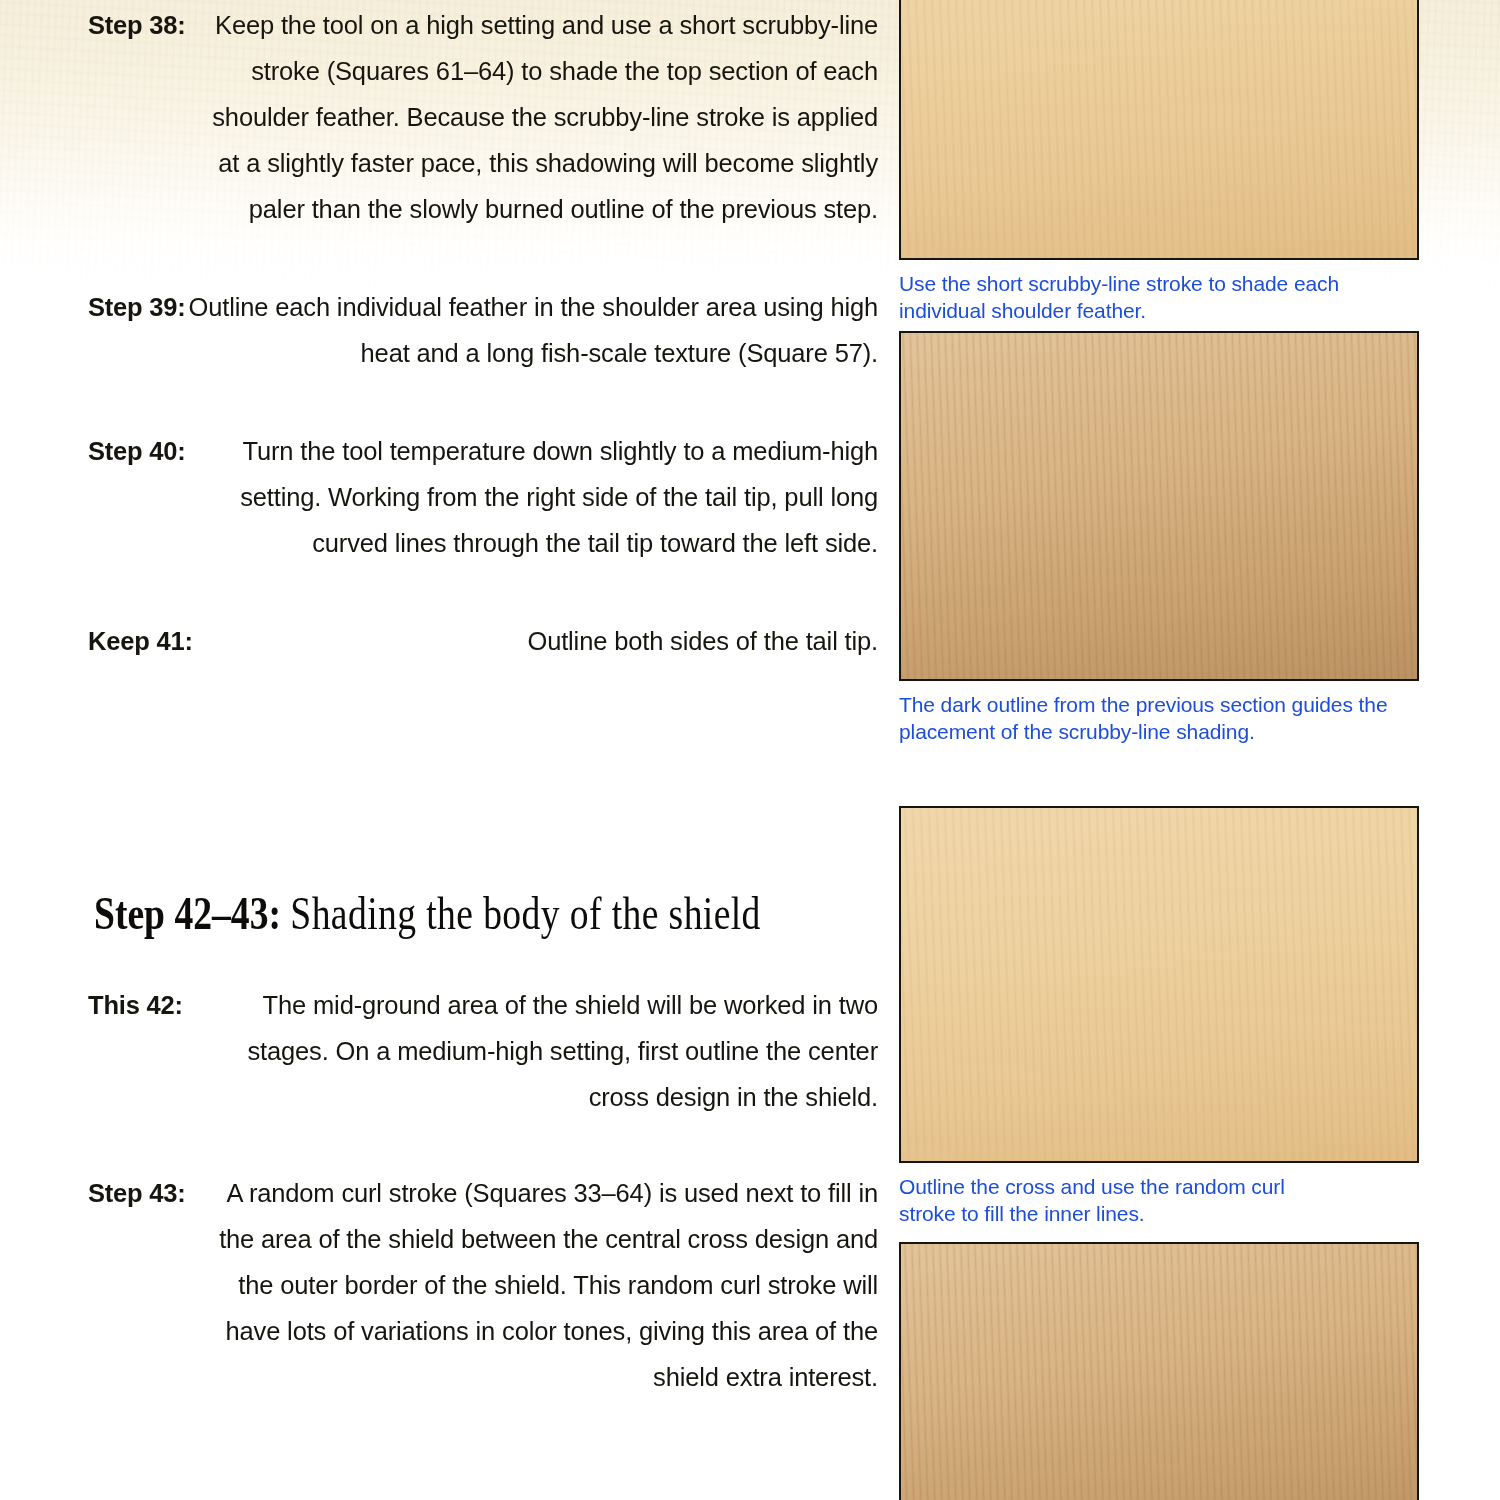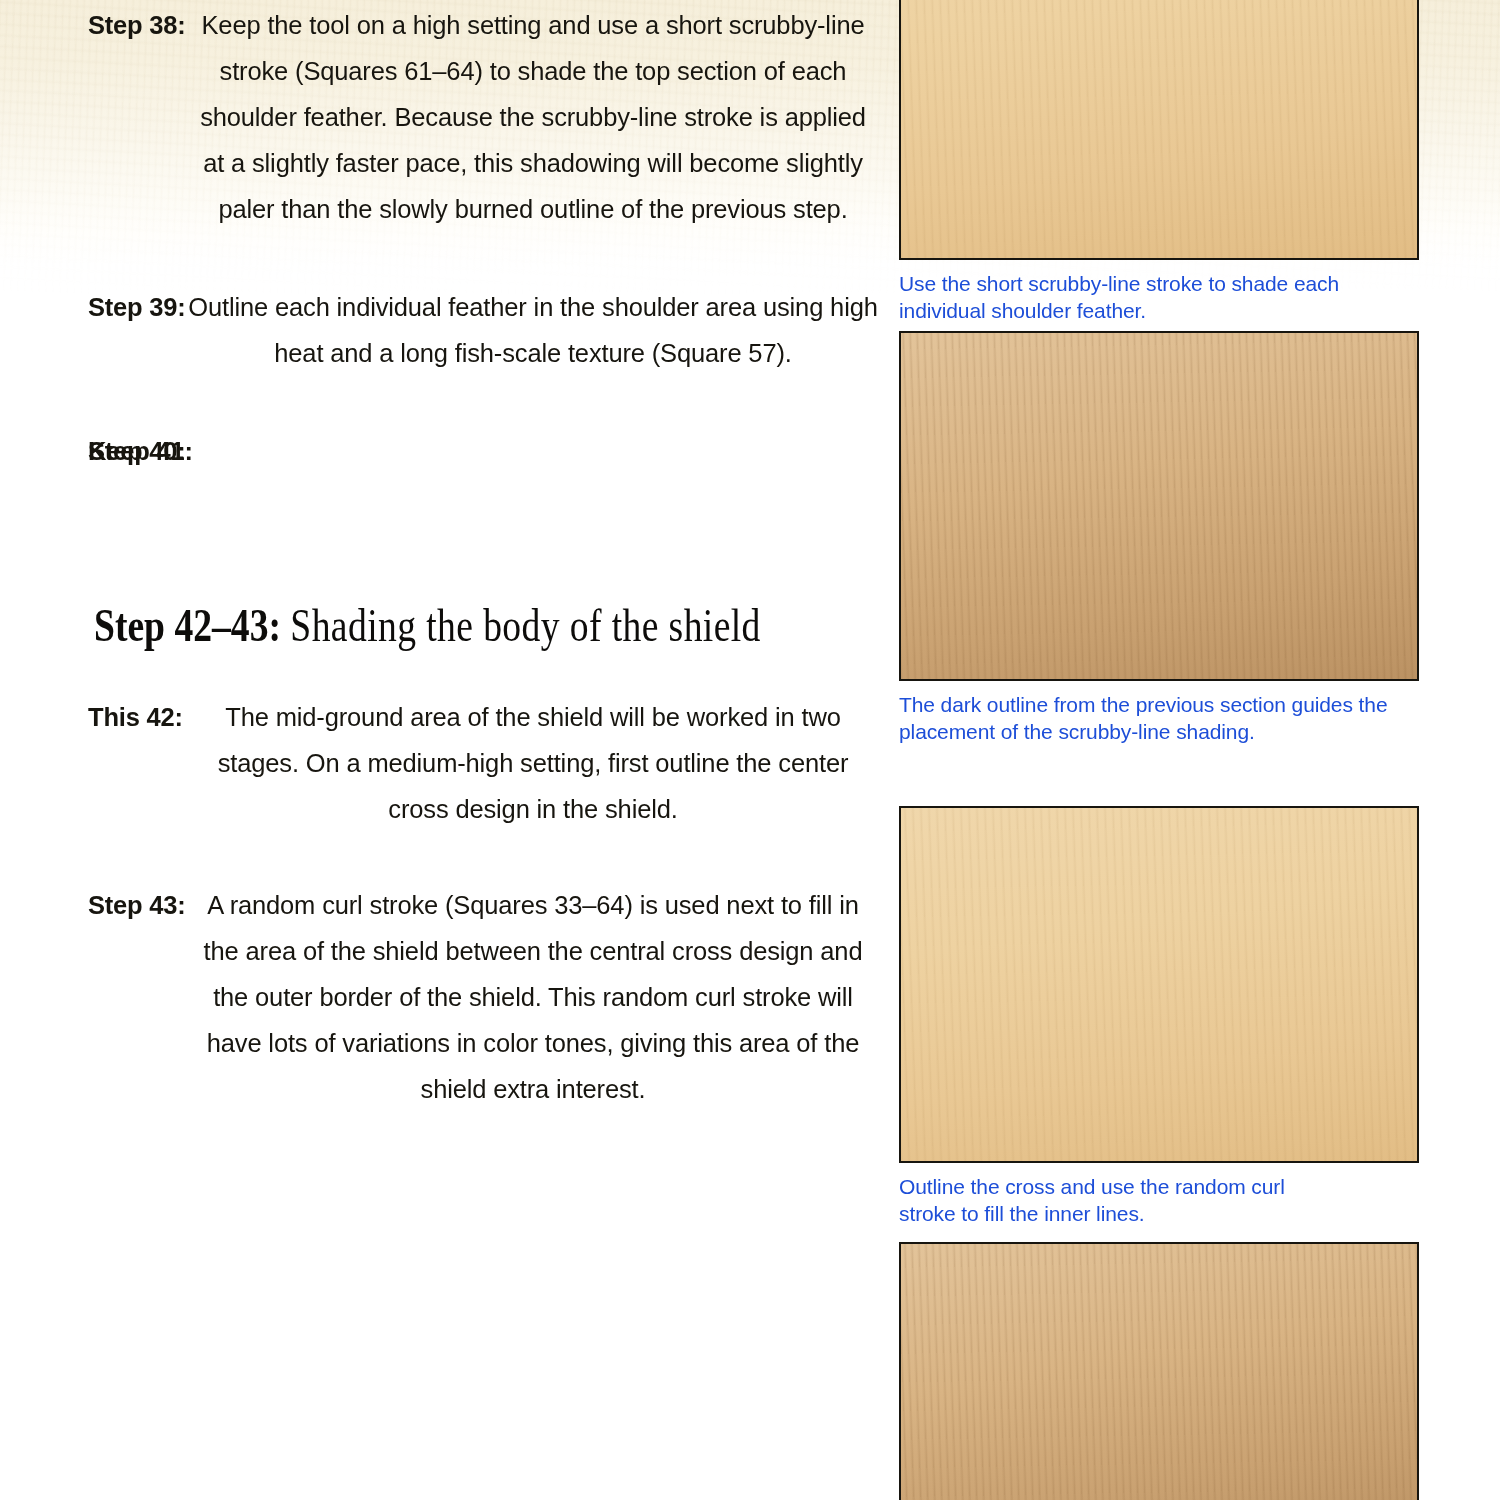--- a/index.html
+++ b/index.html
@@ -52,21 +52,21 @@
 
   .step {
     position: relative;
     padding-left: 100px;
     color: #17150f;
     font-size: 25.5px;
     line-height: 46px;
     letter-spacing: -0.15px;
     font-family: "Liberation Sans", sans-serif;
     font-stretch: condensed;
-    text-align: center;
+    text-align: right;
   }
   .step .step-label {
     position: absolute;
     left: 0;
     top: 0;
     font-weight: bold;
     white-space: nowrap;
     letter-spacing: -0.2px;
   }
   .step .step-body {
@@ -172,24 +172,26 @@
     <span class="step-body">Keep the tool on a high setting and use a short scrubby-line stroke (Squares 61–64) to shade the top section of each shoulder feather. Because the scrubby-line stroke is applied at a slightly faster pace, this shadowing will become slightly paler than the slowly burned outline of the previous step.</span>
   </div>
 
   <div class="step" id="step-39">
     <span class="step-label">Step 39:</span>
     <span class="step-body">Outline each individual feather in the shoulder area using high heat and a long fish-scale texture (Square 57).</span>
   </div>
 
   <div class="step" id="step-40">
     <span class="step-label">Step 40:</span>
+    <span class="step-body">Turn the tool temperature down slightly to a medium-high setting. Working from the right side of the tail tip, pull long curved lines through the tail tip toward the left side.</span>
   </div>
 
   <div class="step" id="step-41">
     <span class="step-label">Keep 41:</span>
+    <span class="step-body">Outline both sides of the tail tip.</span>
   </div>
 
   <h2 id="section-heading">
     <span class="heading-step">Step 42–43:</span><span>&nbsp;</span><span class="heading-title">Shading the body of the shield</span>
   </h2>
 
   <div class="step" id="step-42">
     <span class="step-label">This 42:</span>
     <span class="step-body">The mid-ground area of the shield will be worked in two stages. On a medium-high setting, first outline the center cross design in the shield.</span>
   </div>

